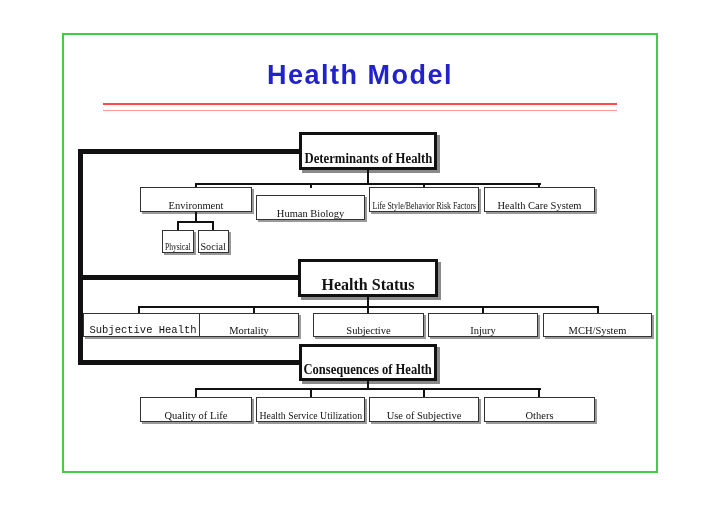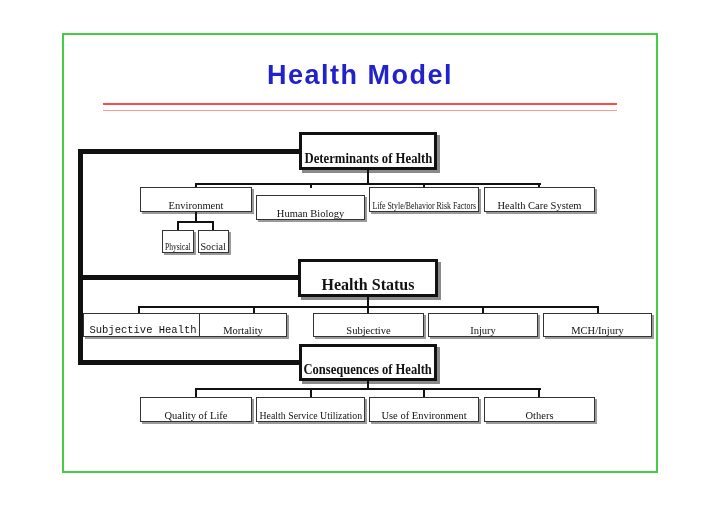--- a/index.html
+++ b/index.html
@@ -77,48 +77,48 @@
   <div class="line" style="left:139px;top:306px;width:460px;height:2px;"></div>
   <div class="line" style="left:138px;top:306px;width:2px;height:7px;"></div>
   <div class="line" style="left:253px;top:306px;width:2px;height:7px;"></div>
   <div class="line" style="left:367px;top:306px;width:2px;height:7px;"></div>
   <div class="line" style="left:482px;top:306px;width:2px;height:7px;"></div>
   <div class="line" style="left:597px;top:306px;width:2px;height:7px;"></div>
 
   <div class="box" style="left:83px;top:313px;width:120px;height:24px;font-family:Liberation Mono, monospace;">
     <span class="lbl">Subjective Health</span>
   </div>
-  <div class="box" style="left:199px;top:313px;width:88px;height:24px;">
+  <div class="box" style="left:199px;top:313px;width:100px;height:24px;">
     <span class="lbl">Mortality</span>
   </div>
   <div class="box" style="left:313px;top:313px;width:111px;height:24px;">
     <span class="lbl">Subjective</span>
   </div>
   <div class="box" style="left:428px;top:313px;width:110px;height:24px;">
     <span class="lbl">Injury</span>
   </div>
   <div class="box" style="left:543px;top:313px;width:109px;height:24px;">
-    <span class="lbl">MCH/Injury</span>
+    <span class="lbl">MCH/System</span>
   </div>
 
   <div class="box main" style="left:299px;top:344px;width:138px;height:37px;">
     <span class="lbl" style="transform: scaleX(0.837);">Consequences of Health</span>
   </div>
   <div class="line" style="left:367px;top:381px;width:2px;height:8px;"></div>
   <div class="line" style="left:196px;top:388px;width:345px;height:2px;"></div>
   <div class="line" style="left:195px;top:388px;width:2px;height:9px;"></div>
   <div class="line" style="left:310px;top:388px;width:2px;height:9px;"></div>
   <div class="line" style="left:423px;top:388px;width:2px;height:9px;"></div>
   <div class="line" style="left:538px;top:388px;width:2px;height:9px;"></div>
 
   <div class="box" style="left:140px;top:397px;width:112px;height:25px;">
     <span class="lbl">Quality of Life</span>
   </div>
   <div class="box" style="left:256px;top:397px;width:109px;height:25px;">
     <span class="lbl" style="transform: scaleX(0.936);">Health Service Utilization</span>
   </div>
   <div class="box" style="left:369px;top:397px;width:110px;height:25px;">
-    <span class="lbl">Use of Environment</span>
+    <span class="lbl">Use of Subjective</span>
   </div>
   <div class="box" style="left:484px;top:397px;width:111px;height:25px;">
     <span class="lbl">Others</span>
   </div>
 </div>
 
 </body></html>

